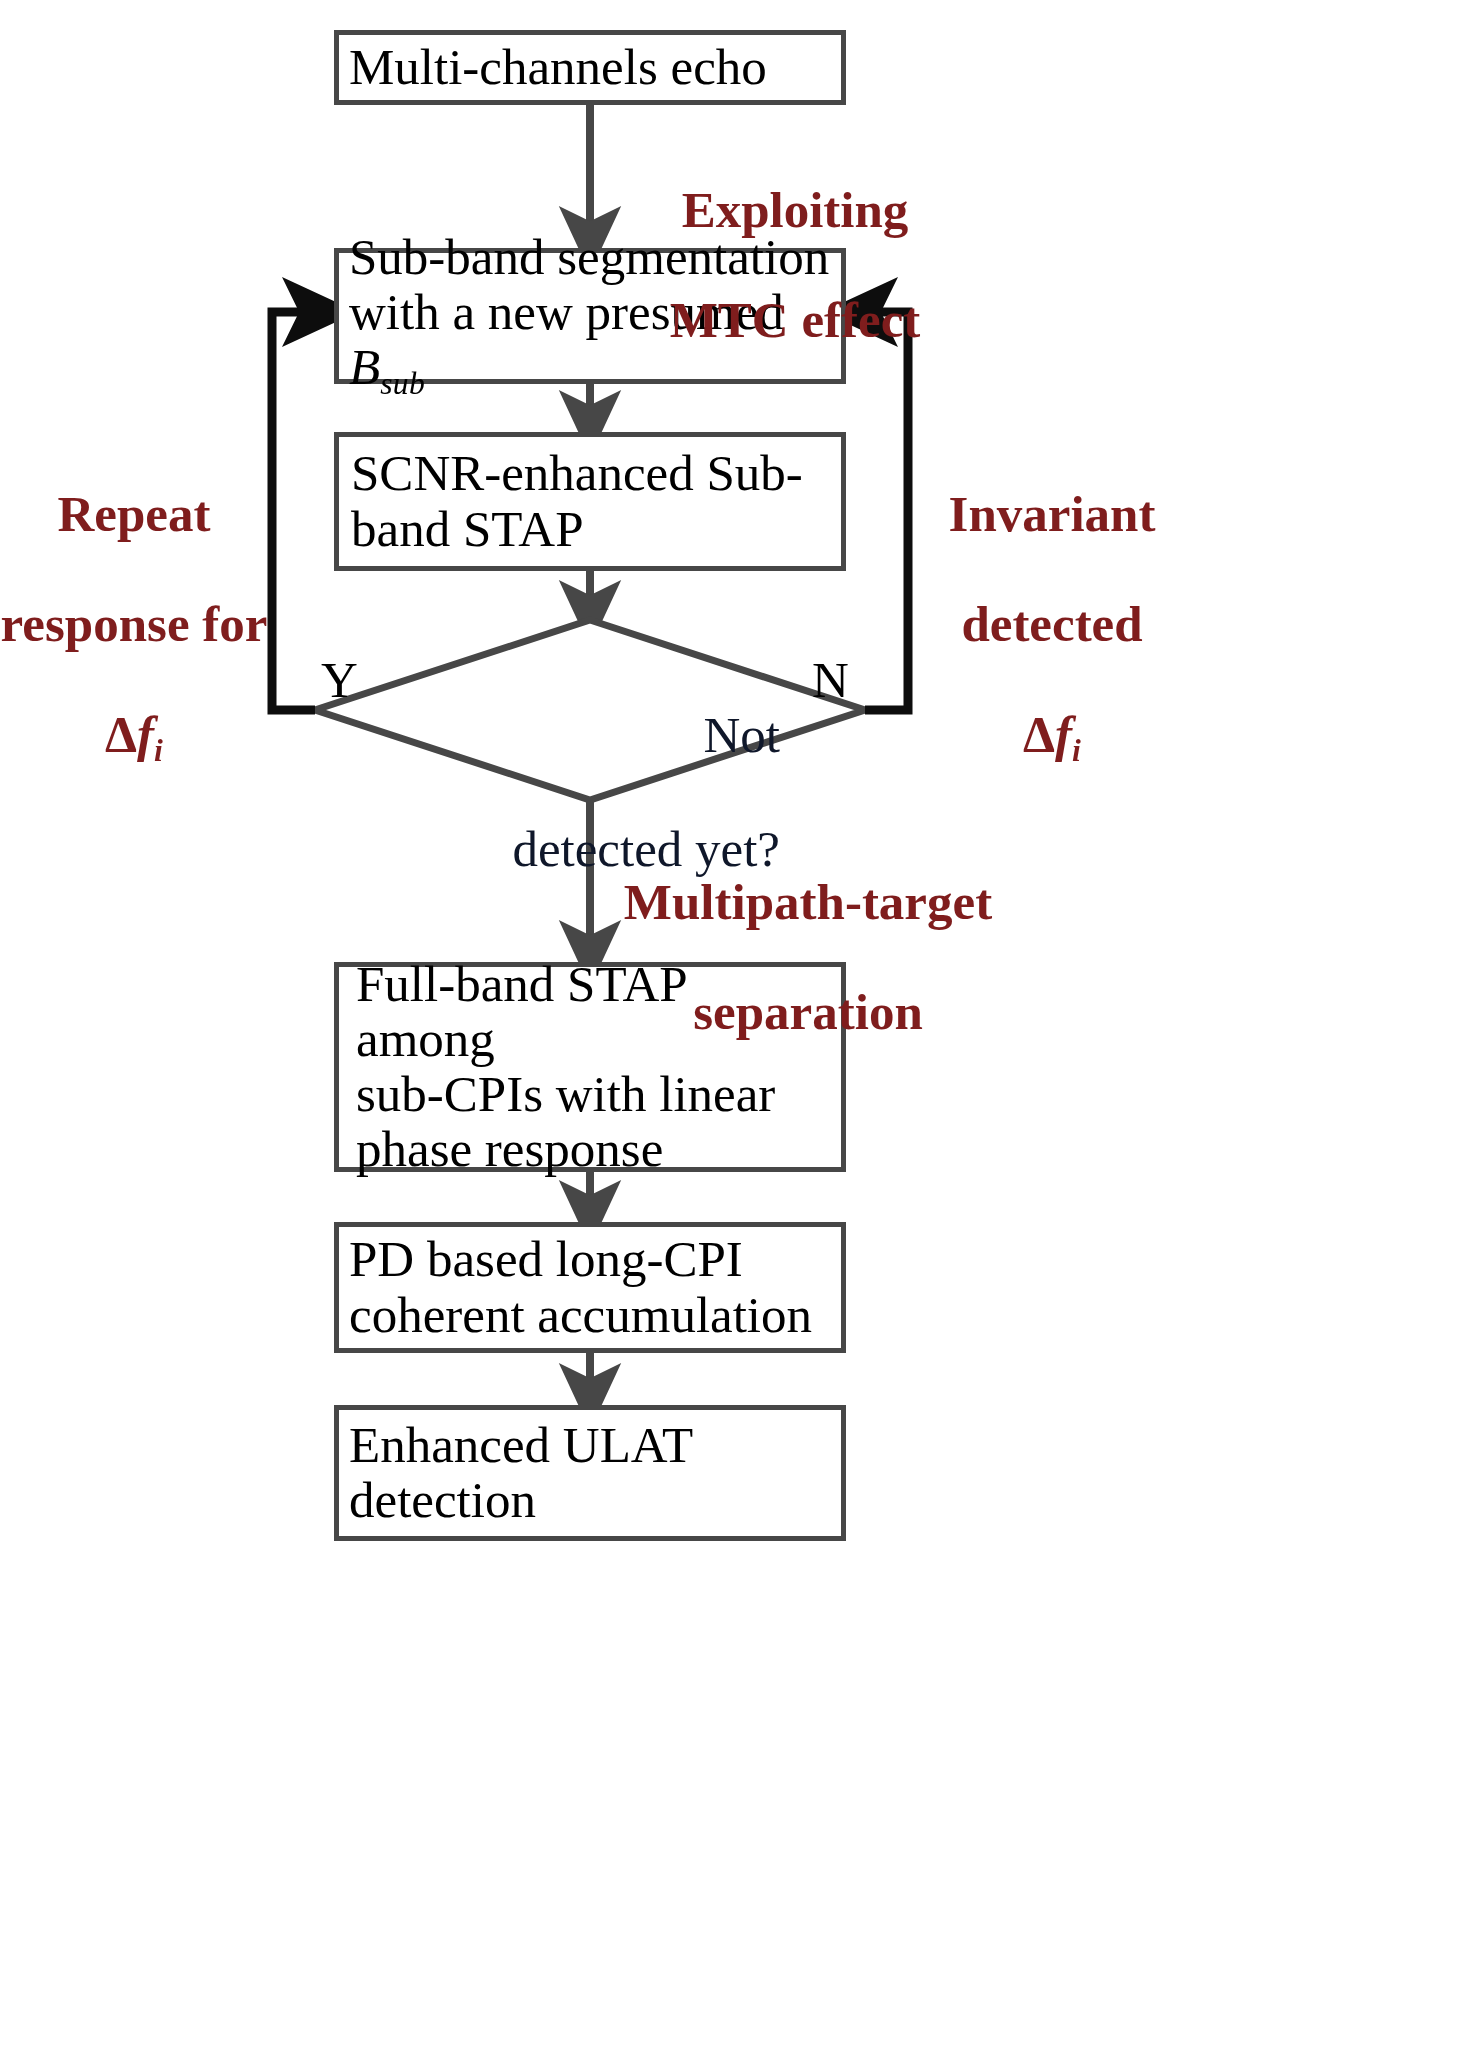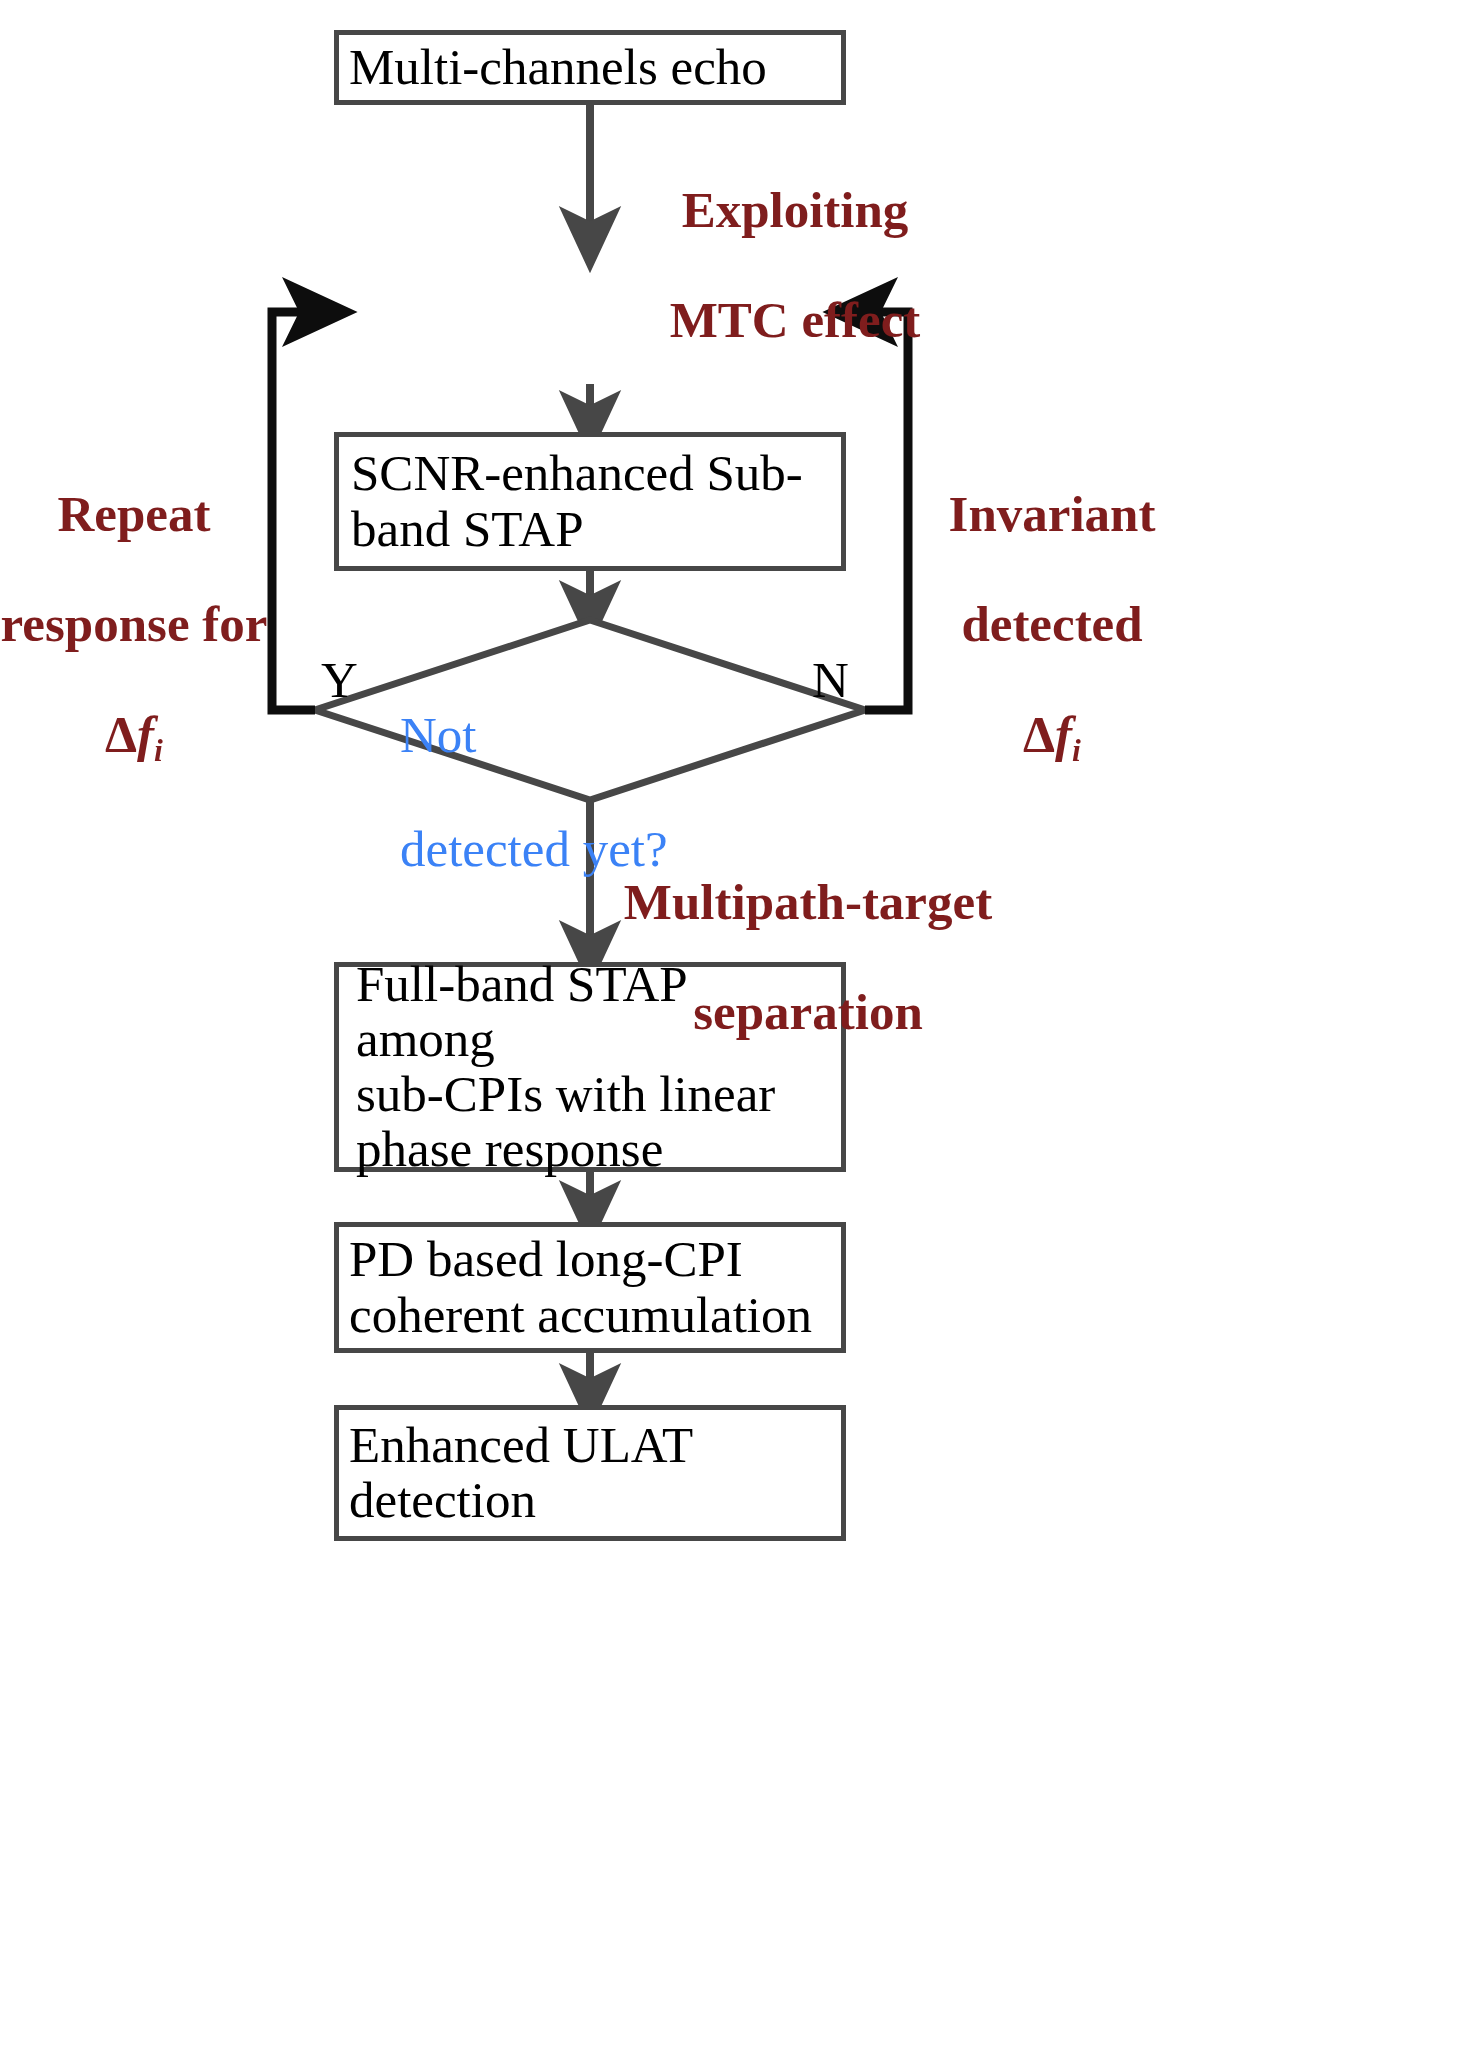--- a/index.html
+++ b/index.html
@@ -51,24 +51,24 @@
   .edge-label.left  { text-align: center; }
   .edge-label.right { text-align: center; }
   .branch-label {
     position: absolute;
     font-size: 51px;
     line-height: 1;
     color: #000000;
   }
   .diamond-text {
     position: absolute;
-    text-align: left;
+    text-align: right;
     font-size: 51px;
     line-height: 1.12;
-    color: #3b82f6;
+    color: #0f172a;
     white-space: pre-line;
   }
   .mi { font-style: italic; font-family: "Liberation Serif","DejaVu Serif",serif; }
   .sub {
     font-style: italic;
     font-size: 0.62em;
     vertical-align: -0.32em;
     letter-spacing: 0.01em;
   }
   .nowrap { white-space: nowrap; }
@@ -104,20 +104,26 @@
 
     <line x1="590" y1="1172" x2="590" y2="1212" stroke="#474747" stroke-width="8" marker-end="url(#arrowThick)"></line>
 
     <line x1="590" y1="1353" x2="590" y2="1395" stroke="#474747" stroke-width="8" marker-end="url(#arrowThick)"></line>
   </svg>
 
   <div class="node" style="left:334px; top:30px; width:512px; height:75px;">
     <span class="txt">Multi-channels echo</span>
   </div>
 
+  <div class="node" style="left:334px; top:248px; width:512px; height:136px;">
+    <span class="txt">
+      <span>Sub-band segmentation</span><br>
+      <span><span>with a new presumed </span><span class="mi">B</span><span class="sub">sub</span></span>
+    </span>
+  </div>
 
   <div class="node" style="left:334px; top:432px; width:512px; height:139px;padding-left:12px;">
     <span class="txt">
       <span>SCNR-enhanced Sub-</span><br>
       <span>band STAP</span>
     </span>
   </div>
 
   <div class="diamond-text" style="left:400px; top:650px; width:380px;">
     <span>Not</span><br>

